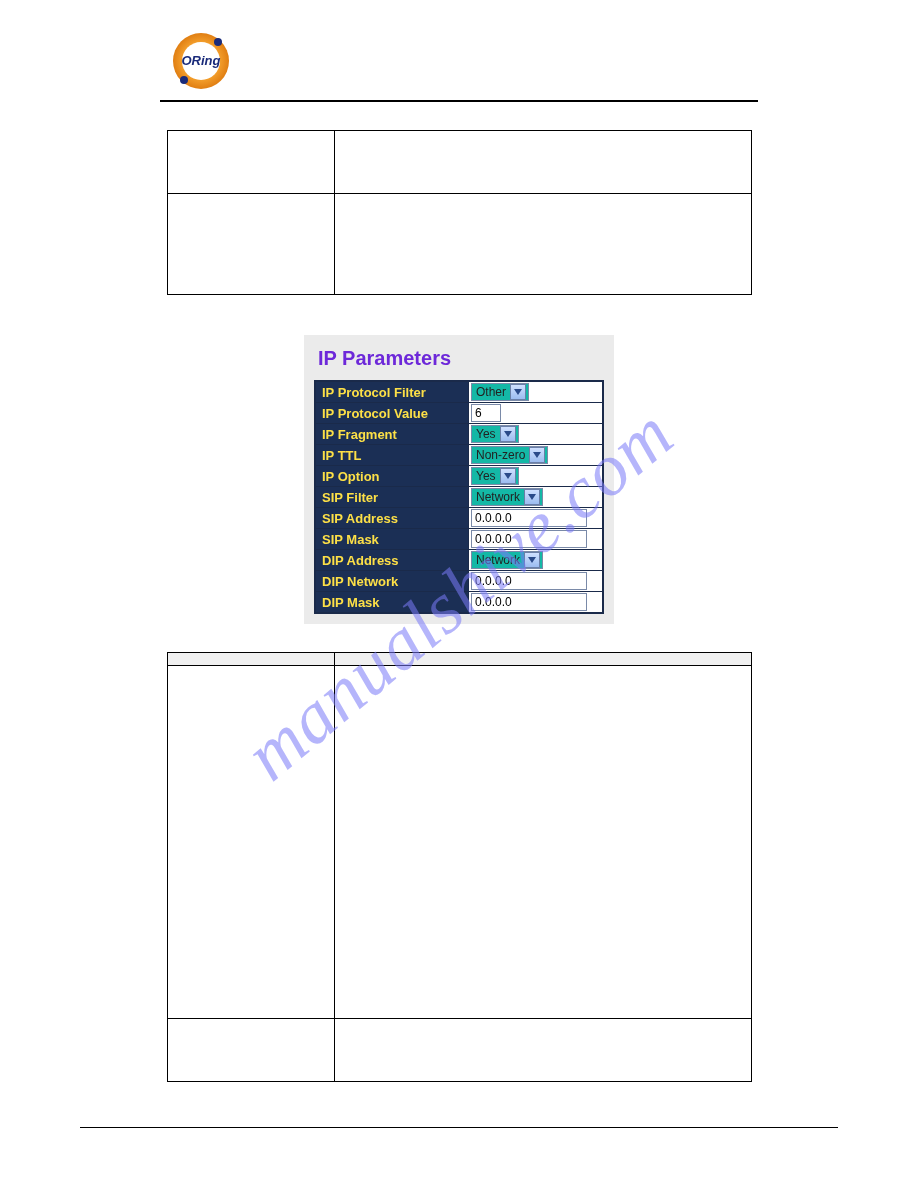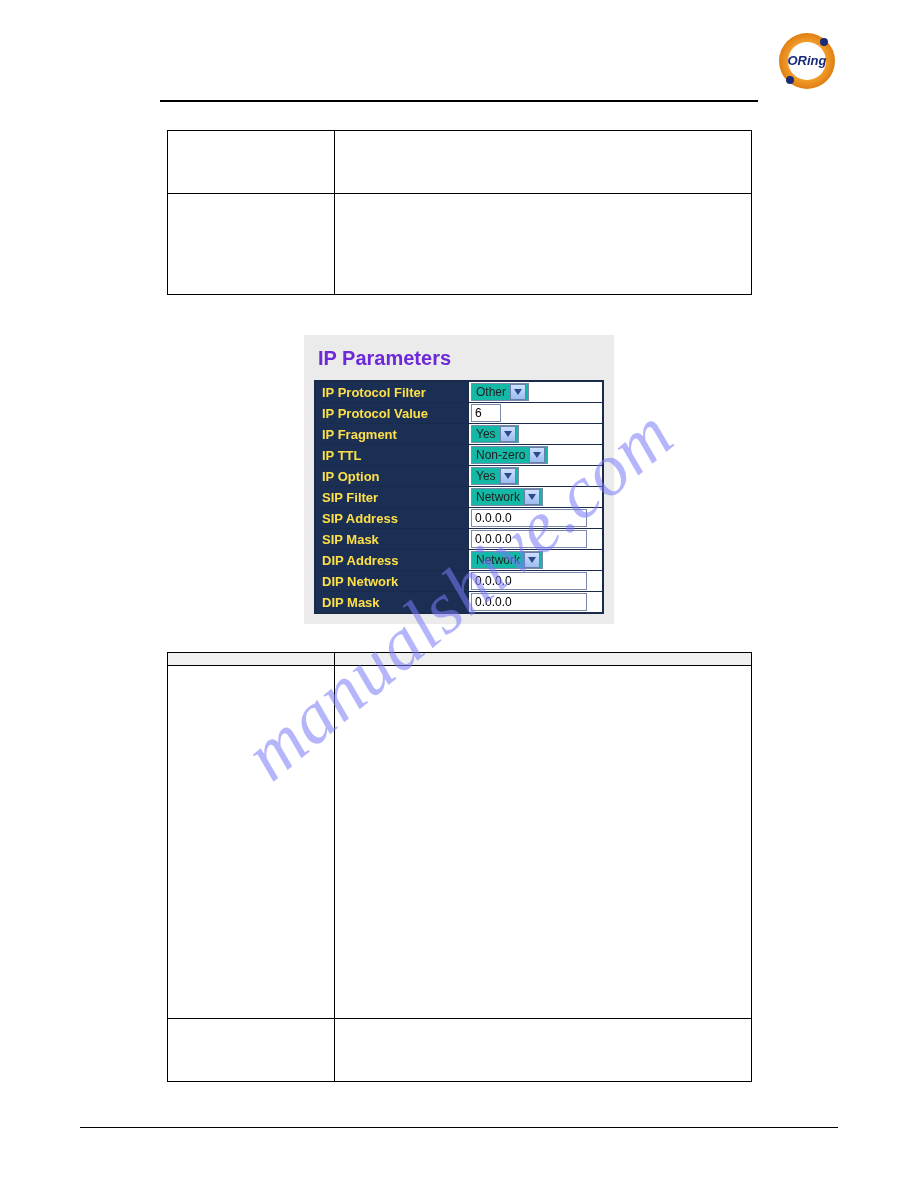--- a/index.html
+++ b/index.html
@@ -14,21 +14,20 @@
     width: 918px;
     height: 1188px;
     position: relative;
     box-sizing: border-box;
     padding: 30px 80px 40px 80px;
   }
   .header {
     display: flex;
     align-items: center;
     padding-bottom: 4px;
-    justify-content: flex-end;
   }
   .logo {
     width: 62px;
     height: 62px;
     position: relative;
     margin-left: 90px;
   }
   .logo svg { width: 62px; height: 62px; }
   .hr {
     border: none;

